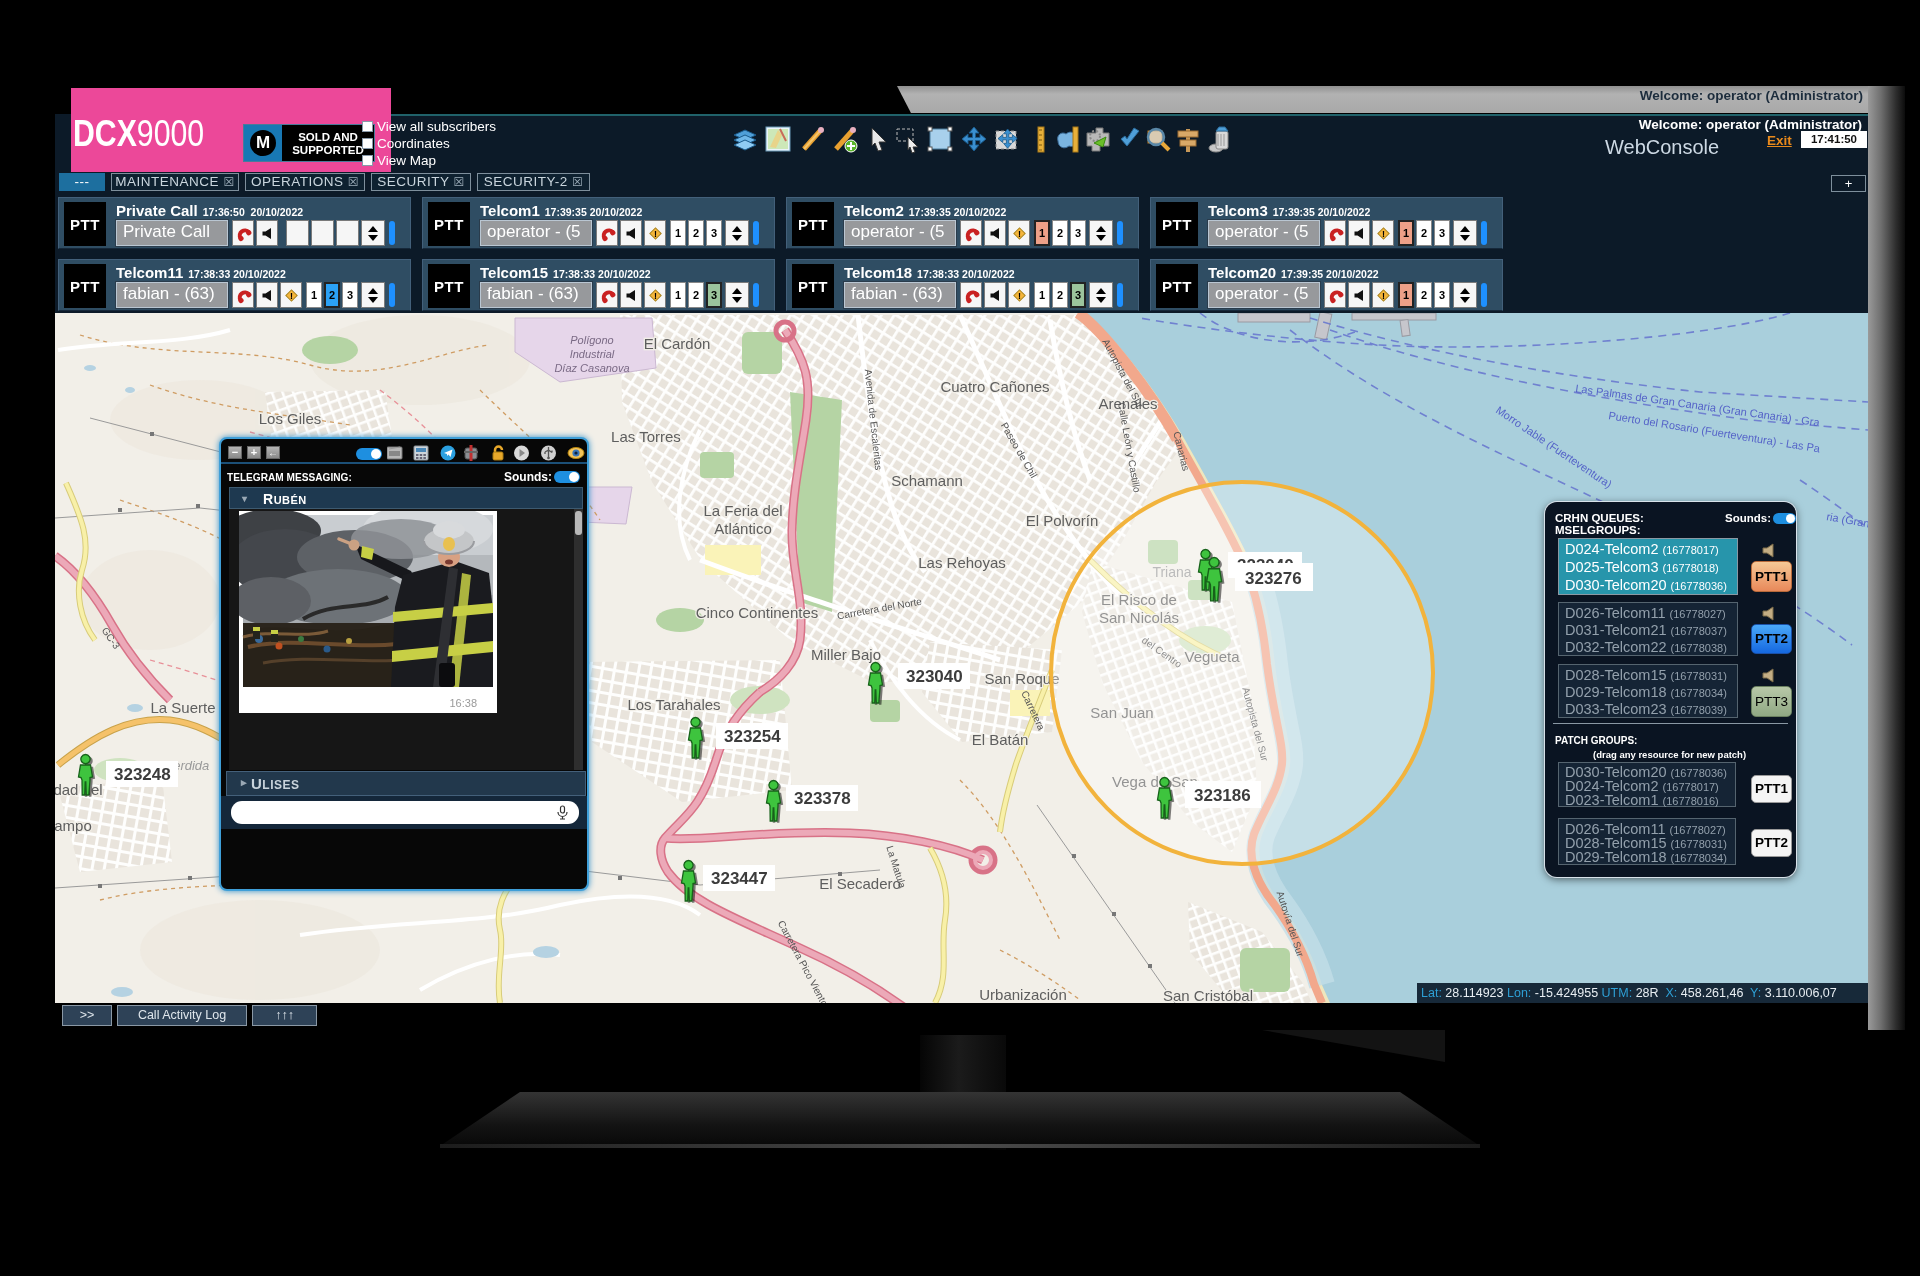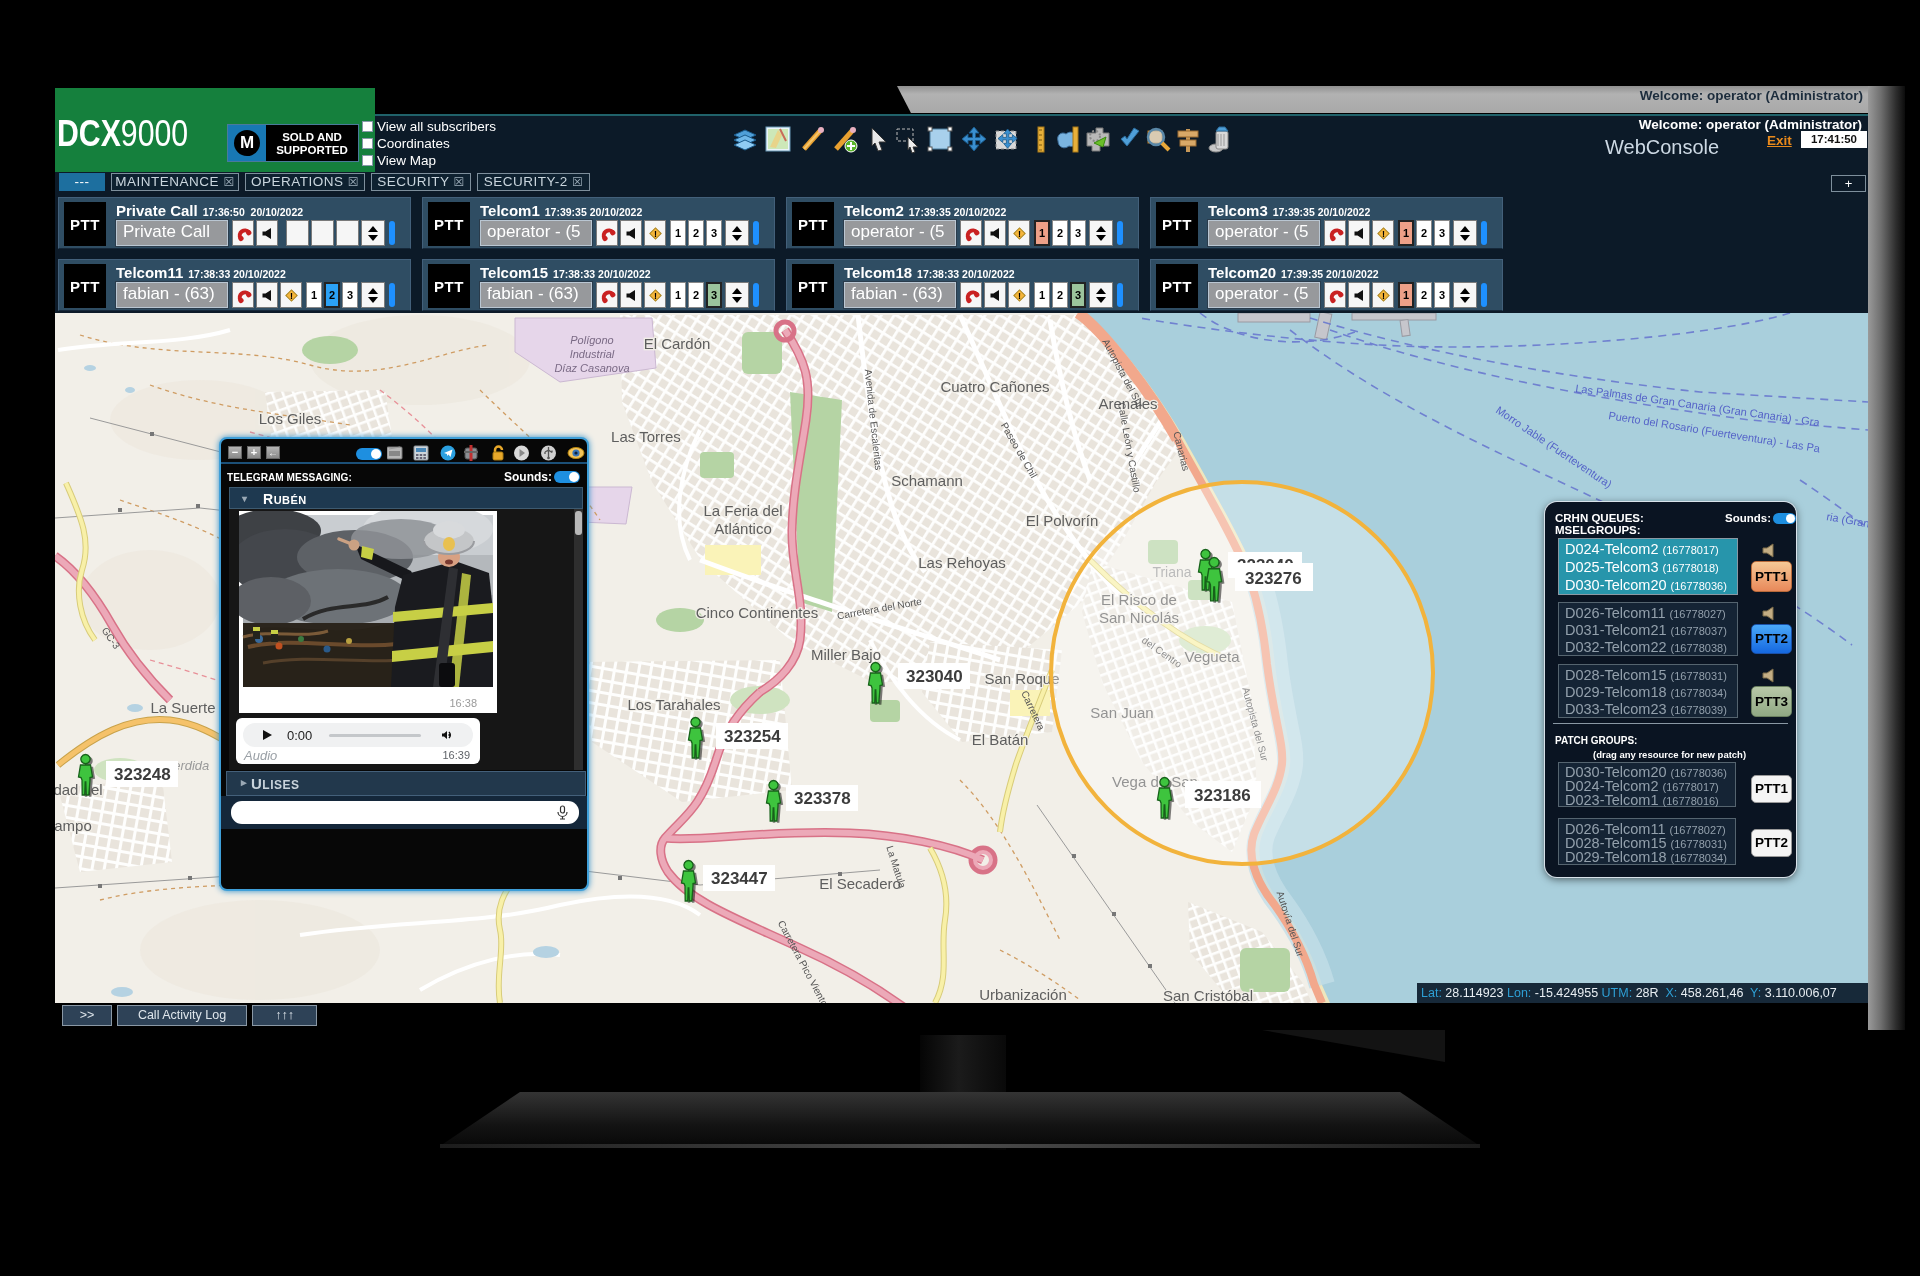--- a/index.html
+++ b/index.html
@@ -1,21 +1,21 @@
 <!DOCTYPE html>
 <html><head><meta charset="utf-8">
 <style>
 *{margin:0;padding:0;box-sizing:border-box}
 html,body{width:1920px;height:1276px;background:#000;overflow:hidden;font-family:"Liberation Sans",sans-serif}
 #stage{position:absolute;left:0;top:0;width:1920px;height:1276px;background:#000}
 #screen{position:absolute;left:55px;top:88px;width:1813px;height:942px;background:#0c1a28;overflow:hidden}
 #topblack{position:absolute;left:0;top:0;width:1813px;height:26px;background:#000}
 #hdr{position:absolute;left:0;top:26px;width:1813px;height:58px;background:#0c1a28}
 #hdr .tealline{position:absolute;left:320px;top:0;width:1493px;height:2px;background:#20626a}
-#dcxbox{position:absolute;left:0;top:-26px;width:320px;height:84px;background:#15803d}
+#dcxbox{position:absolute;left:16px;top:-26px;width:320px;height:84px;background:#ec4899}
 #dcx{position:absolute;left:2px;top:25px;font-size:36px;color:#fff;letter-spacing:0;transform:scaleX(.84);transform-origin:0 50%;white-space:nowrap}
 #dcx b{font-weight:bold}#dcx span{font-weight:normal}
 #moto{position:absolute;left:172px;top:36px;width:132px;height:38px;border:1px solid #4a7a9a;background:#000;display:flex}
 #moto .mblue{width:38px;height:36px;background:#1878b4;display:flex;align-items:center;justify-content:center}
 #moto .mcirc{width:26px;height:26px;border-radius:50%;background:#000;color:#fff;display:flex;align-items:center;justify-content:center;font-weight:bold;font-size:17px}
 #moto .mtxt{flex:1;color:#fff;font-size:11.5px;font-weight:bold;text-align:center;line-height:1.15;padding-top:6px}
 .chk{position:absolute;width:11px;height:11px;background:#fff;border:1px solid #8899aa}
 .chklab{position:absolute;color:#fff;font-size:13.5px}
 #welcome{position:absolute;right:6px;top:3px;color:#fff;font-size:13.5px;font-weight:bold}
 #webconsole{position:absolute;left:1550px;top:22px;color:#cdd9e4;font-size:20px;font-weight:normal}
@@ -871,35 +871,20 @@
      <ellipse cx="206" cy="29" rx="6" ry="7" fill="#e8c050"></ellipse>
      <path d="M181 26 a25 13 0 0 0 50 0" fill="none" stroke="#9a9ca0" stroke-width="2"></path>
      <rect x="196" y="148" width="16" height="24" rx="3" fill="#0c0c0e"></rect>
     </g>
    </g>
    <text x="238" y="196" font-size="11" fill="#9a9a9a" text-anchor="end">16:38</text>
   </svg>
   <div style="position:absolute;left:345px;top:0;width:9px;height:261px;background:#2e2e2e">
             <i style="position:absolute;left:1px;top:2px;width:7px;height:24px;background:#b8b8b8;border-radius:3px"></i>
           </div>
-  <div style="position:absolute;left:7px;top:209px;width:244px;height:46px;background:#fff;border-radius:6px">
-   <div style="position:absolute;left:7px;top:5px;width:230px;height:24px;background:#f0f1f2;border-radius:12px">
-    <svg style="position:absolute;left:18px;top:6px" width="12" height="12">
-                <path d="M2 1 L11 6 L2 11 Z" fill="#111"></path>
-              </svg>
-    <span style="position:absolute;left:44px;top:5px;font-size:13px;color:#222">0:00</span>
-    <div style="position:absolute;left:86px;top:11px;width:92px;height:3px;background:#c4c7ca;border-radius:2px"></div>
-    <svg style="position:absolute;left:198px;top:5px" width="14" height="14">
-                <polygon points="6,3 3,5.5 1,5.5 1,8.5 3,8.5 6,11" fill="#111"></polygon>
-                <path d="M8 4 a4.5 4.5 0 0 1 0 6 M8 6 a2 2 0 0 1 0 2" stroke="#111" fill="none" stroke-width="1.4"></path>
-              </svg>
-   </div>
-   <span style="position:absolute;left:8px;top:30px;font-size:13px;font-style:italic;color:#9aa0a6">Audio</span>
-   <span style="position:absolute;right:10px;top:31px;font-size:11px;color:#5f6368">16:39</span>
-  </div>
  </div>
  <div style="position:absolute;left:5px;top:332px;width:360px;height:25px;background:#22384c;border:1px solid #44607a;color:#c9d4dc;font-weight:bold">
   <span style="position:absolute;left:14px;top:4px;font-size:11px;color:#9aa8b4">▸</span>
   <span style="position:absolute;left:24px;top:3px;font-size:15px;letter-spacing:.5px">U<span style="font-size:12px">LISES</span></span>
  </div>
  <div style="position:absolute;left:0;top:357px;width:366px;height:33px;background:#14273a">
   <div style="position:absolute;left:10px;top:5px;width:348px;height:23px;background:#fff;border-radius:11px">
    <svg style="position:absolute;right:10px;top:4px" width="13" height="15" viewBox="0 0 13 15">
               <rect x="4.5" y="1" width="4" height="7" rx="2" fill="none" stroke="#333" stroke-width="1.2"></rect>
               <path d="M2 7 a4.5 4.5 0 0 0 9 0 M6.5 11.5 V14 M4 14 H9" stroke="#333" fill="none" stroke-width="1.2"></path>
@@ -934,21 +919,21 @@
         </svg>
  <div style="position:absolute;left:206px;top:122px;width:41px;height:30px;border-radius:5px;background:linear-gradient(#4aa8f8,#1568e0);border:1px solid #1a50a8;color:#000;font-size:13.5px;font-weight:bold;text-align:center;line-height:28px">PTT2</div>
  <div style="position:absolute;left:13px;top:162px;width:180px;height:54px;background:#152435;border:1px solid #55646f;color:#93a0ac">
   <div style="position:absolute;left:6px;top:2px;font-size:14.5px">D028-Telcom15 <span style="font-size:11px">(16778031)</span></div>
   <div style="position:absolute;left:6px;top:19px;font-size:14.5px">D029-Telcom18 <span style="font-size:11px">(16778034)</span></div>
   <div style="position:absolute;left:6px;top:36px;font-size:14.5px">D033-Telcom23 <span style="font-size:11px">(16778039)</span></div>
  </div>
  <svg style="position:absolute;left:215px;top:165px" width="17" height="17">
           <polygon points="13,2 7,6 3,6 3,11 7,11 13,15" fill="#c3ad84" stroke="#7a6a48"></polygon>
         </svg>
- <div style="position:absolute;left:206px;top:184px;width:41px;height:31px;border-radius:5px;background:linear-gradient(#b8c8a8,#90a884);border:1px solid #6a8060;color:#000;font-size:13.5px;font-weight:bold;text-align:center;line-height:29px">PTT3</div>
+ <div style="position:absolute;left:206px;top:184px;width:41px;height:31px;border-radius:5px;background:linear-gradient(#b8c8a8,#90a884);border:1px solid #6a8060;color:#000;font-size:13.5px;font-weight:normal;text-align:center;line-height:29px">PTT3</div>
  <div style="position:absolute;left:8px;top:221px;width:235px;height:1px;background:#8a98a4"></div>
  <div style="position:absolute;left:10px;top:233px;color:#fff;font-size:10px;font-weight:bold">PATCH GROUPS:</div>
  <div style="position:absolute;left:48px;top:247px;color:#fff;font-size:9.5px;font-weight:bold">(drag any resource for new patch)</div>
  <div style="position:absolute;left:13px;top:260px;width:178px;height:45px;background:#152435;border:1px solid #55646f;color:#93a0ac">
   <div style="position:absolute;left:6px;top:1px;font-size:14.5px">D030-Telcom20 <span style="font-size:11px">(16778036)</span></div>
   <div style="position:absolute;left:6px;top:15px;font-size:14.5px">D024-Telcom2 <span style="font-size:11px">(16778017)</span></div>
   <div style="position:absolute;left:6px;top:29px;font-size:14.5px">D023-Telcom1 <span style="font-size:11px">(16778016)</span></div>
  </div>
  <div style="position:absolute;left:206px;top:273px;width:41px;height:28px;border-radius:5px;background:#f4f4f4;border:1px solid #999;color:#000;font-size:13.5px;font-weight:bold;text-align:center;line-height:26px">PTT1</div>
  <div style="position:absolute;left:13px;top:316px;width:178px;height:47px;background:#152435;border:1px solid #55646f;color:#93a0ac">

